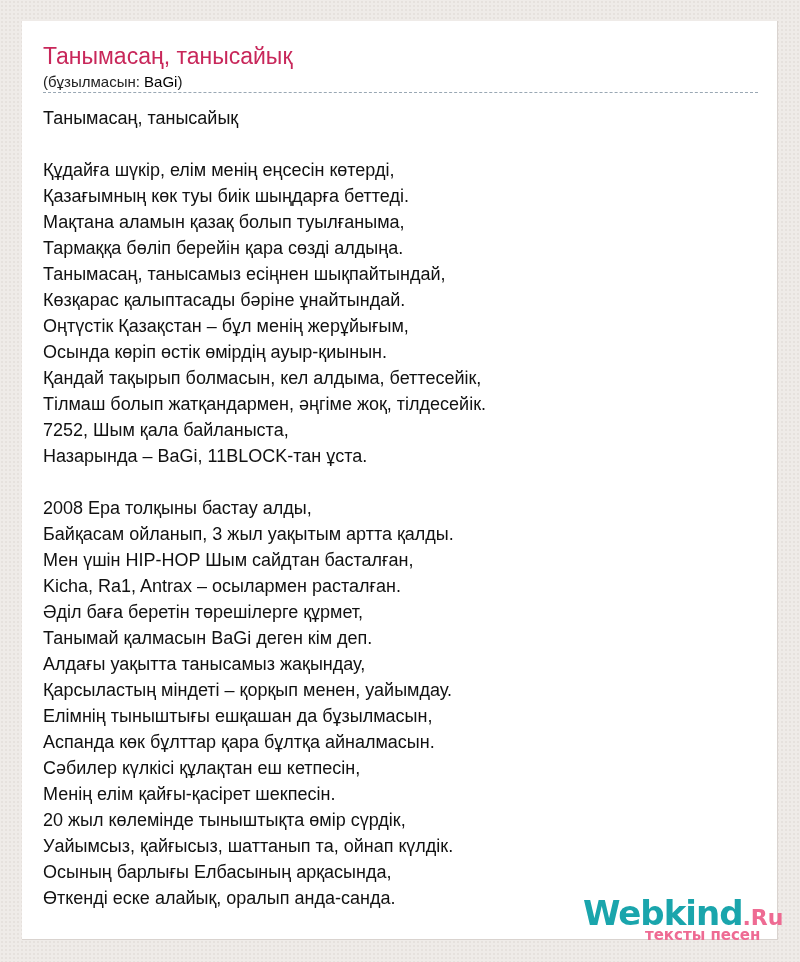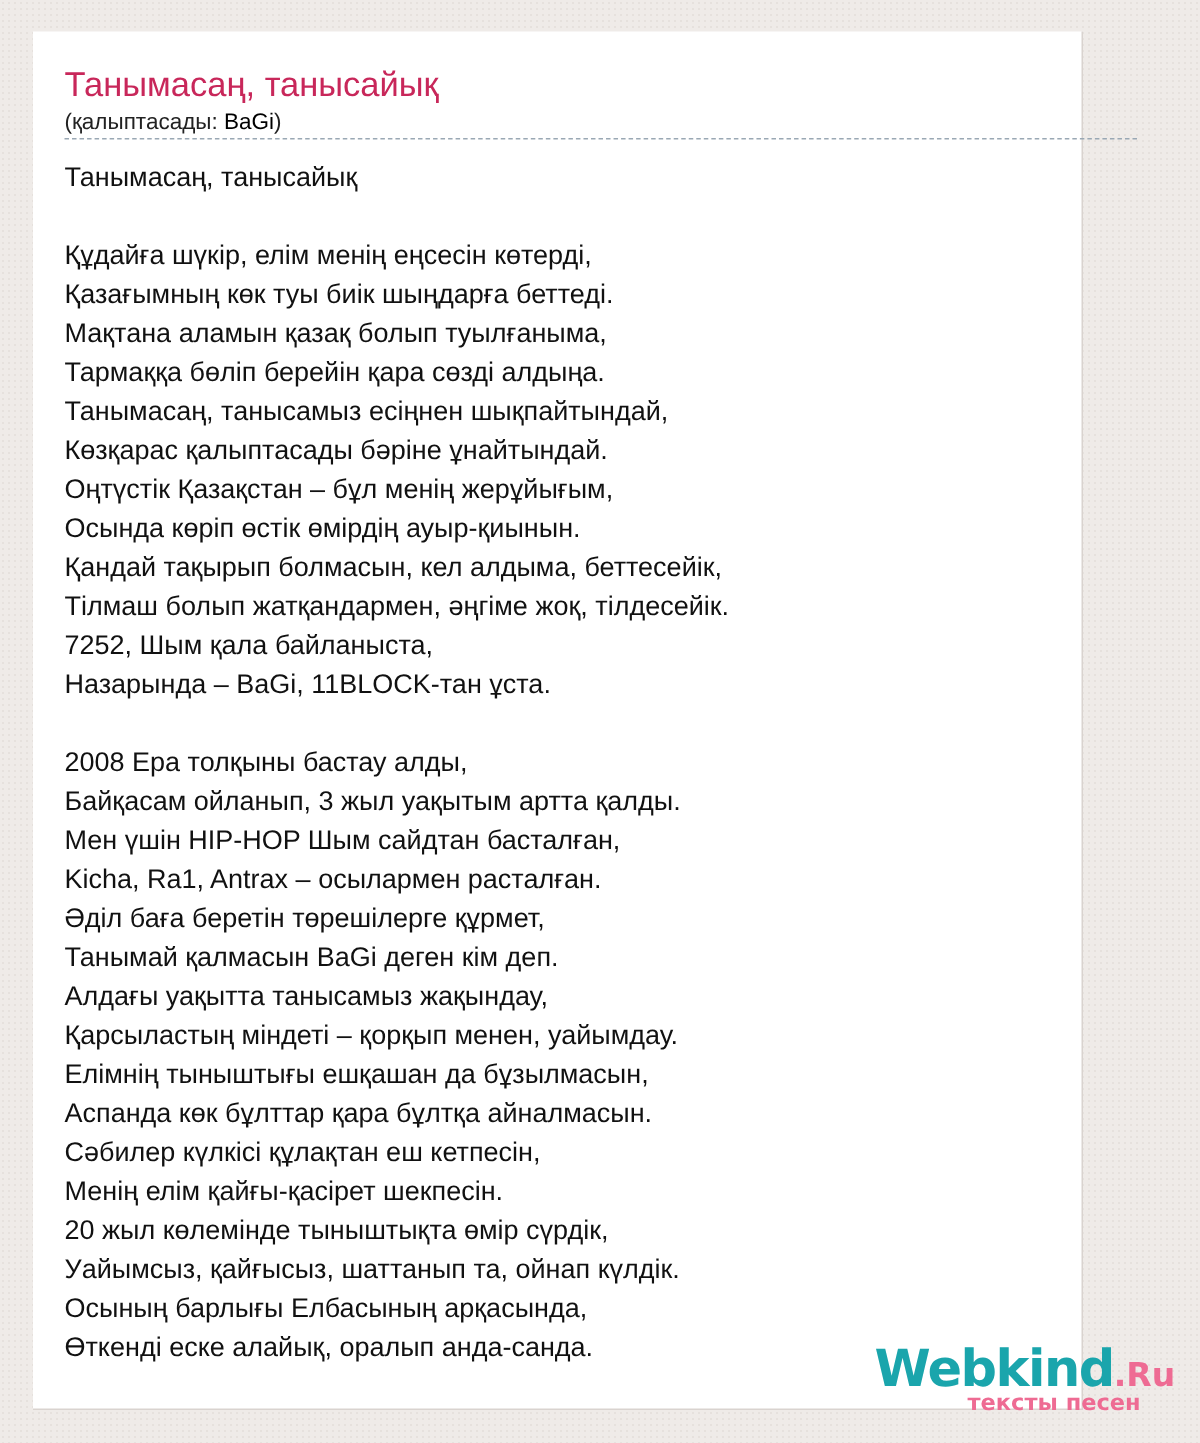--- a/index.html
+++ b/index.html
@@ -5,21 +5,21 @@
   html, body { margin: 0; padding: 0; }
   body {
     width: 800px; height: 962px; overflow: hidden;
     background: #efebe8;
     background-image: radial-gradient(#e6e1dd 1px, transparent 1px);
     background-size: 4px 4px;
     font-family: "Liberation Sans", sans-serif;
     position: relative;
   }
   .card {
-    position: absolute; left: 22px; top: 21px; width: 700px; height: 919px;
+    position: absolute; left: 22px; top: 21px; width: 756px; height: 919px;
     background: #ffffff;
     border-right: 1px solid #d9d3cf;
     border-bottom: 1px solid #d9d3cf;
     box-sizing: border-box;
   }
   .title {
     position: absolute; left: 21px; top: 22px;
     font-size: 23px; color: #c8275a; font-weight: normal; margin: 0;
     white-space: nowrap;
   }
@@ -52,21 +52,21 @@
     position: absolute; left: 62px; top: 33px;
     font-family: "DejaVu Sans", sans-serif; font-weight: bold;
     font-size: 15px; color: #ee6b93; white-space: nowrap;
   }
 </style>
 </head>
 <body>
 
 <div class="card">
   <h1 class="title">Танымасаң, танысайық</h1>
-  <div class="performer"><span>(қалыптасады: </span><a href="#">BaGi</a><span>)</span></div>
+  <div class="performer"><span>(бұзылмасын: </span><a href="#">BaGi</a><span>)</span></div>
   <div class="divider"></div>
   <div class="lyrics"><div>Танымасаң, танысайық</div><div> </div><div id="verse1"><div>Құдайға шүкір, елім менің еңсесін көтерді,</div><div>Қазағымның көк туы биік шыңдарға беттеді.</div><div>Мақтана аламын қазақ болып туылғаныма,</div><div>Тармаққа бөліп берейін қара сөзді алдыңа.</div><div>Танымасаң, танысамыз есіңнен шықпайтындай,</div><div>Көзқарас қалыптасады бәріне ұнайтындай.</div><div>Оңтүстік Қазақстан – бұл менің жерұйығым,</div><div>Осында көріп өстік өмірдің ауыр-қиынын.</div><div>Қандай тақырып болмасын, кел алдыма, беттесейік,</div><div>Тілмаш болып жатқандармен, әңгіме жоқ, тілдесейік.</div><div>7252, Шым қала байланыста,</div><div>Назарында – BaGi, 11BLOCK-тан ұста.</div></div><div> </div><div id="verse2"><div>2008 Ера толқыны бастау алды,</div><div>Байқасам ойланып, 3 жыл уақытым артта қалды.</div><div>Мен үшін HIP-HOP Шым сайдтан басталған,</div><div>Kicha, Ra1, Antrax – осылармен расталған.</div><div>Әділ баға беретін төрешілерге құрмет,</div><div>Танымай қалмасын BaGi деген кім деп.</div><div>Алдағы уақытта танысамыз жақындау,</div><div>Қарсыластың міндеті – қорқып менен, уайымдау.</div><div>Елімнің тыныштығы ешқашан да бұзылмасын,</div><div>Аспанда көк бұлттар қара бұлтқа айналмасын.</div><div>Сәбилер күлкісі құлақтан еш кетпесін,</div><div>Менің елім қайғы-қасірет шекпесін.</div><div>20 жыл көлемінде тыныштықта өмір сүрдік,</div><div>Уайымсыз, қайғысыз, шаттанып та, ойнап күлдік.</div><div>Осының барлығы Елбасының арқасында,</div><div>Өткенді еске алайық, оралып анда-санда.</div></div></div>
 </div>
 
 <div class="logo">
   <div class="logo-main"><span>Webkind</span><span class="logo-ru">.Ru</span></div>
   <div class="logo-sub">тексты песен</div>
 </div>
 
 </body></html>

